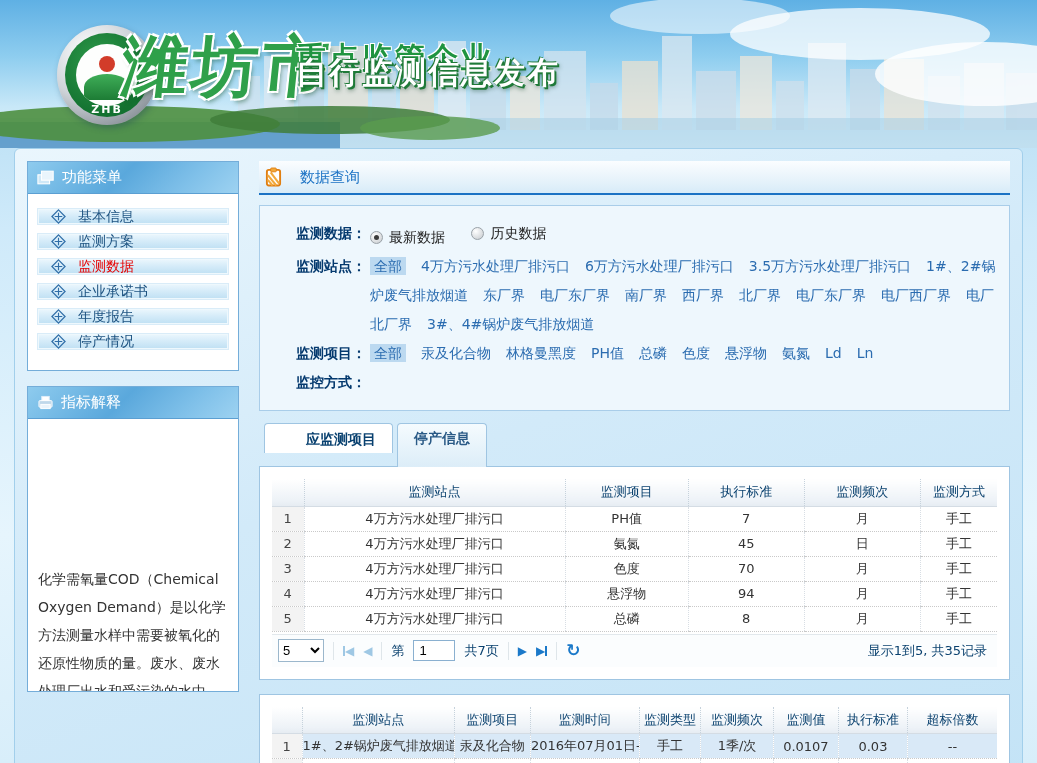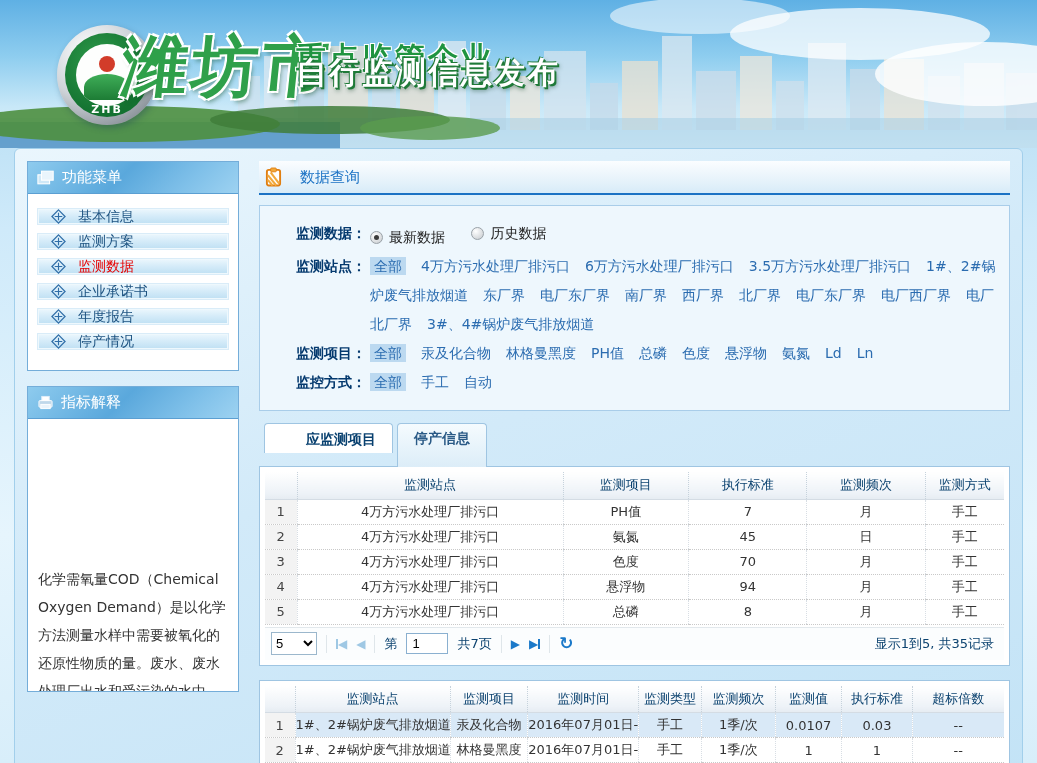--- a/index.html
+++ b/index.html
@@ -71,21 +71,21 @@
     border:1px solid #9aa2a8; display:inline-flex; align-items:center; justify-content:center; }
   .radio .dot { width:5px; height:5px; border-radius:50%; background:#3c3c3c; display:none; }
   .radio.on .dot { display:block; }
   
   .tabs { margin-top:12px; display:flex; gap:4px; padding-left:5px; position:relative; z-index:2; }
   .tab { padding:0 16px; height:44px; line-height:28px; font-size:14px; cursor:pointer;
     border:1px solid #9fc5e2; border-bottom:none; border-radius:4px 4px 0 0;
     background:linear-gradient(180deg,#f5fbfe,#dcedf8); color:#2a5a86; margin-bottom:-1px;font-weight:bold; }
   .tab.active { background:#ffffff; font-weight:bold; color:#08406f; height:30px; line-height:30px;padding-left:41px; }
   
-  .grid-panel { border:1px solid #9fc5e2; background:#fff; padding:5px; position:relative; z-index:1; }
+  .grid-panel { border:1px solid #9fc5e2; background:#fff; padding:12px; position:relative; z-index:1; }
   .grid-panel.second { margin-top:14px; }
   table { width:100%; border-collapse:collapse; font-size:13px; color:#333; table-layout:fixed; }
   thead th { height:27px; font-weight:normal; color:#0b426f; font-size:13px;
     background:linear-gradient(180deg,#ffffff,#edf2f7 80%,#e6ecf2);
     border-bottom:1px solid #d4dce4; border-left:1px dotted #c6d2dc; }
   thead th:first-child { border-left:none; }
   tbody td { height:25px; text-align:center; border-bottom:1px dotted #c9c9c9;
     border-left:1px dotted #d8dee4; overflow:hidden; white-space:nowrap; }
   tbody td:first-child { border-left:none; }
   td.num { background:#f3f3f3; color:#444; }
@@ -273,23 +273,20 @@
         <a class="fopt sel">全部</a><a class="fopt">4万方污水处理厂排污口</a><a class="fopt">6万方污水处理厂排污口</a><a class="fopt">3.5万方污水处理厂排污口</a><a class="fopt">1#、2#锅炉废气排放烟道</a><a class="fopt">东厂界</a><a class="fopt">电厂东厂界</a><a class="fopt">南厂界</a><a class="fopt">西厂界</a><a class="fopt">北厂界</a><a class="fopt">电厂东厂界</a><a class="fopt">电厂西厂界</a><a class="fopt">电厂北厂界</a><a class="fopt">3#、4#锅炉废气排放烟道</a></span>
       </div>
       <div class="frow">
         <span class="flabel">监测项目：</span>
         <span class="fopts">
           
         <a class="fopt sel">全部</a><a class="fopt">汞及化合物</a><a class="fopt">林格曼黑度</a><a class="fopt">PH值</a><a class="fopt">总磷</a><a class="fopt">色度</a><a class="fopt">悬浮物</a><a class="fopt">氨氮</a><a class="fopt">Ld</a><a class="fopt">Ln</a></span>
       </div>
       <div class="frow">
         <span class="flabel">监控方式：</span>
-        <span class="fopts">
-          
-        <a class="fopt sel">全部</a><a class="fopt">手工</a><a class="fopt">自动</a></span>
       </div>
     </div>
 
     <div class="tabs">
 
     <div class="tab active">应监测项目</div>
         <div class="tab">停产信息</div>
       </div>
 
     <div class="grid-panel">

